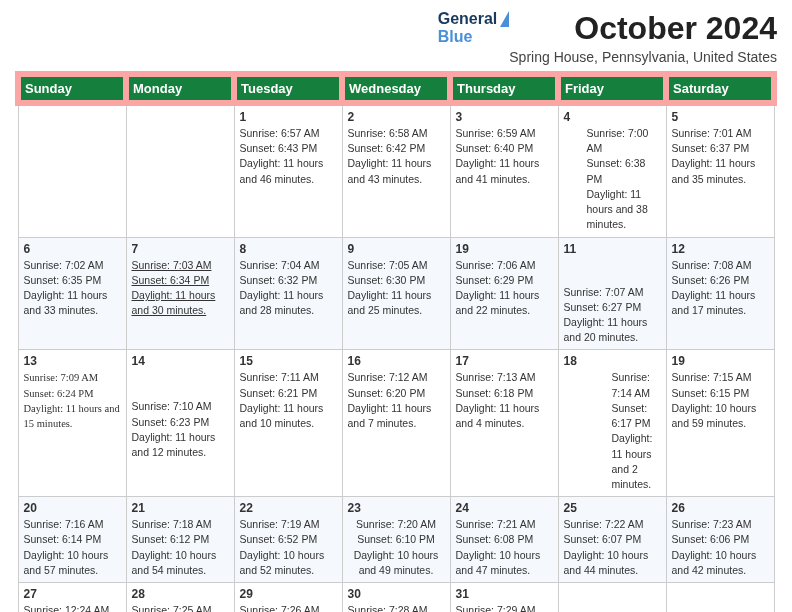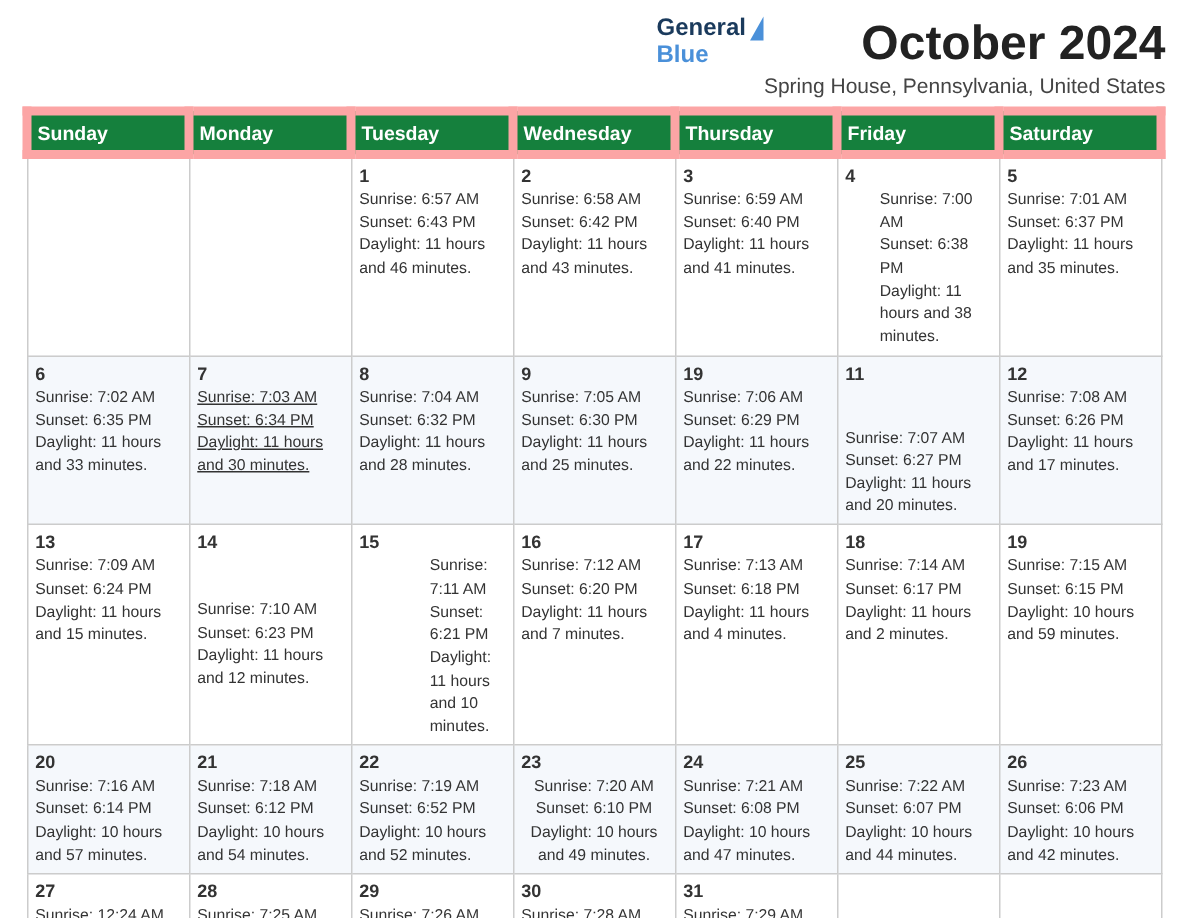--- a/index.html
+++ b/index.html
@@ -194,51 +194,51 @@
           <td>
             <span class="day-num">12</span>
             <div class="day-info" style="white-space: pre-line;">Sunrise: 7:08 AM
 Sunset: 6:26 PM
 Daylight: 11 hours and 17 minutes.</div>
           </td>
         </tr>
         <tr>
           <td>
             <span class="day-num">13</span>
-            <div class="day-info" style="white-space: pre-line;">Sunrise: 7:09 AM
+            <div class="day-info" style="white-space: pre-line; font-family: Liberation Serif, serif;">Sunrise: 7:09 AM
 Sunset: 6:24 PM
 Daylight: 11 hours and 15 minutes.</div>
           </td>
           <td>
             <span class="day-num">14</span>
             <div class="day-info" style="white-space: pre-line; margin-top: 31px;">Sunrise: 7:10 AM
 Sunset: 6:23 PM
 Daylight: 11 hours and 12 minutes.</div>
           </td>
           <td>
             <span class="day-num">15</span>
-            <div class="day-info" style="white-space: pre-line; margin-left: 47px;">Sunrise: 7:11 AM
+            <div class="day-info" style="white-space: pre-line;">Sunrise: 7:11 AM
 Sunset: 6:21 PM
 Daylight: 11 hours and 10 minutes.</div>
           </td>
           <td>
             <span class="day-num">16</span>
             <div class="day-info" style="white-space: pre-line;">Sunrise: 7:12 AM
 Sunset: 6:20 PM
 Daylight: 11 hours and 7 minutes.</div>
           </td>
           <td>
             <span class="day-num">17</span>
             <div class="day-info" style="white-space: pre-line;">Sunrise: 7:13 AM
 Sunset: 6:18 PM
 Daylight: 11 hours and 4 minutes.</div>
           </td>
           <td>
             <span class="day-num">18</span>
-            <div class="day-info" style="white-space: pre-line;">Sunrise: 7:14 AM
+            <div class="day-info" style="white-space: pre-line; margin-left: 48px;">Sunrise: 7:14 AM
 Sunset: 6:17 PM
 Daylight: 11 hours and 2 minutes.</div>
           </td>
           <td>
             <span class="day-num">19</span>
             <div class="day-info" style="white-space: pre-line;">Sunrise: 7:15 AM
 Sunset: 6:15 PM
 Daylight: 10 hours and 59 minutes.</div>
           </td>
         </tr>

